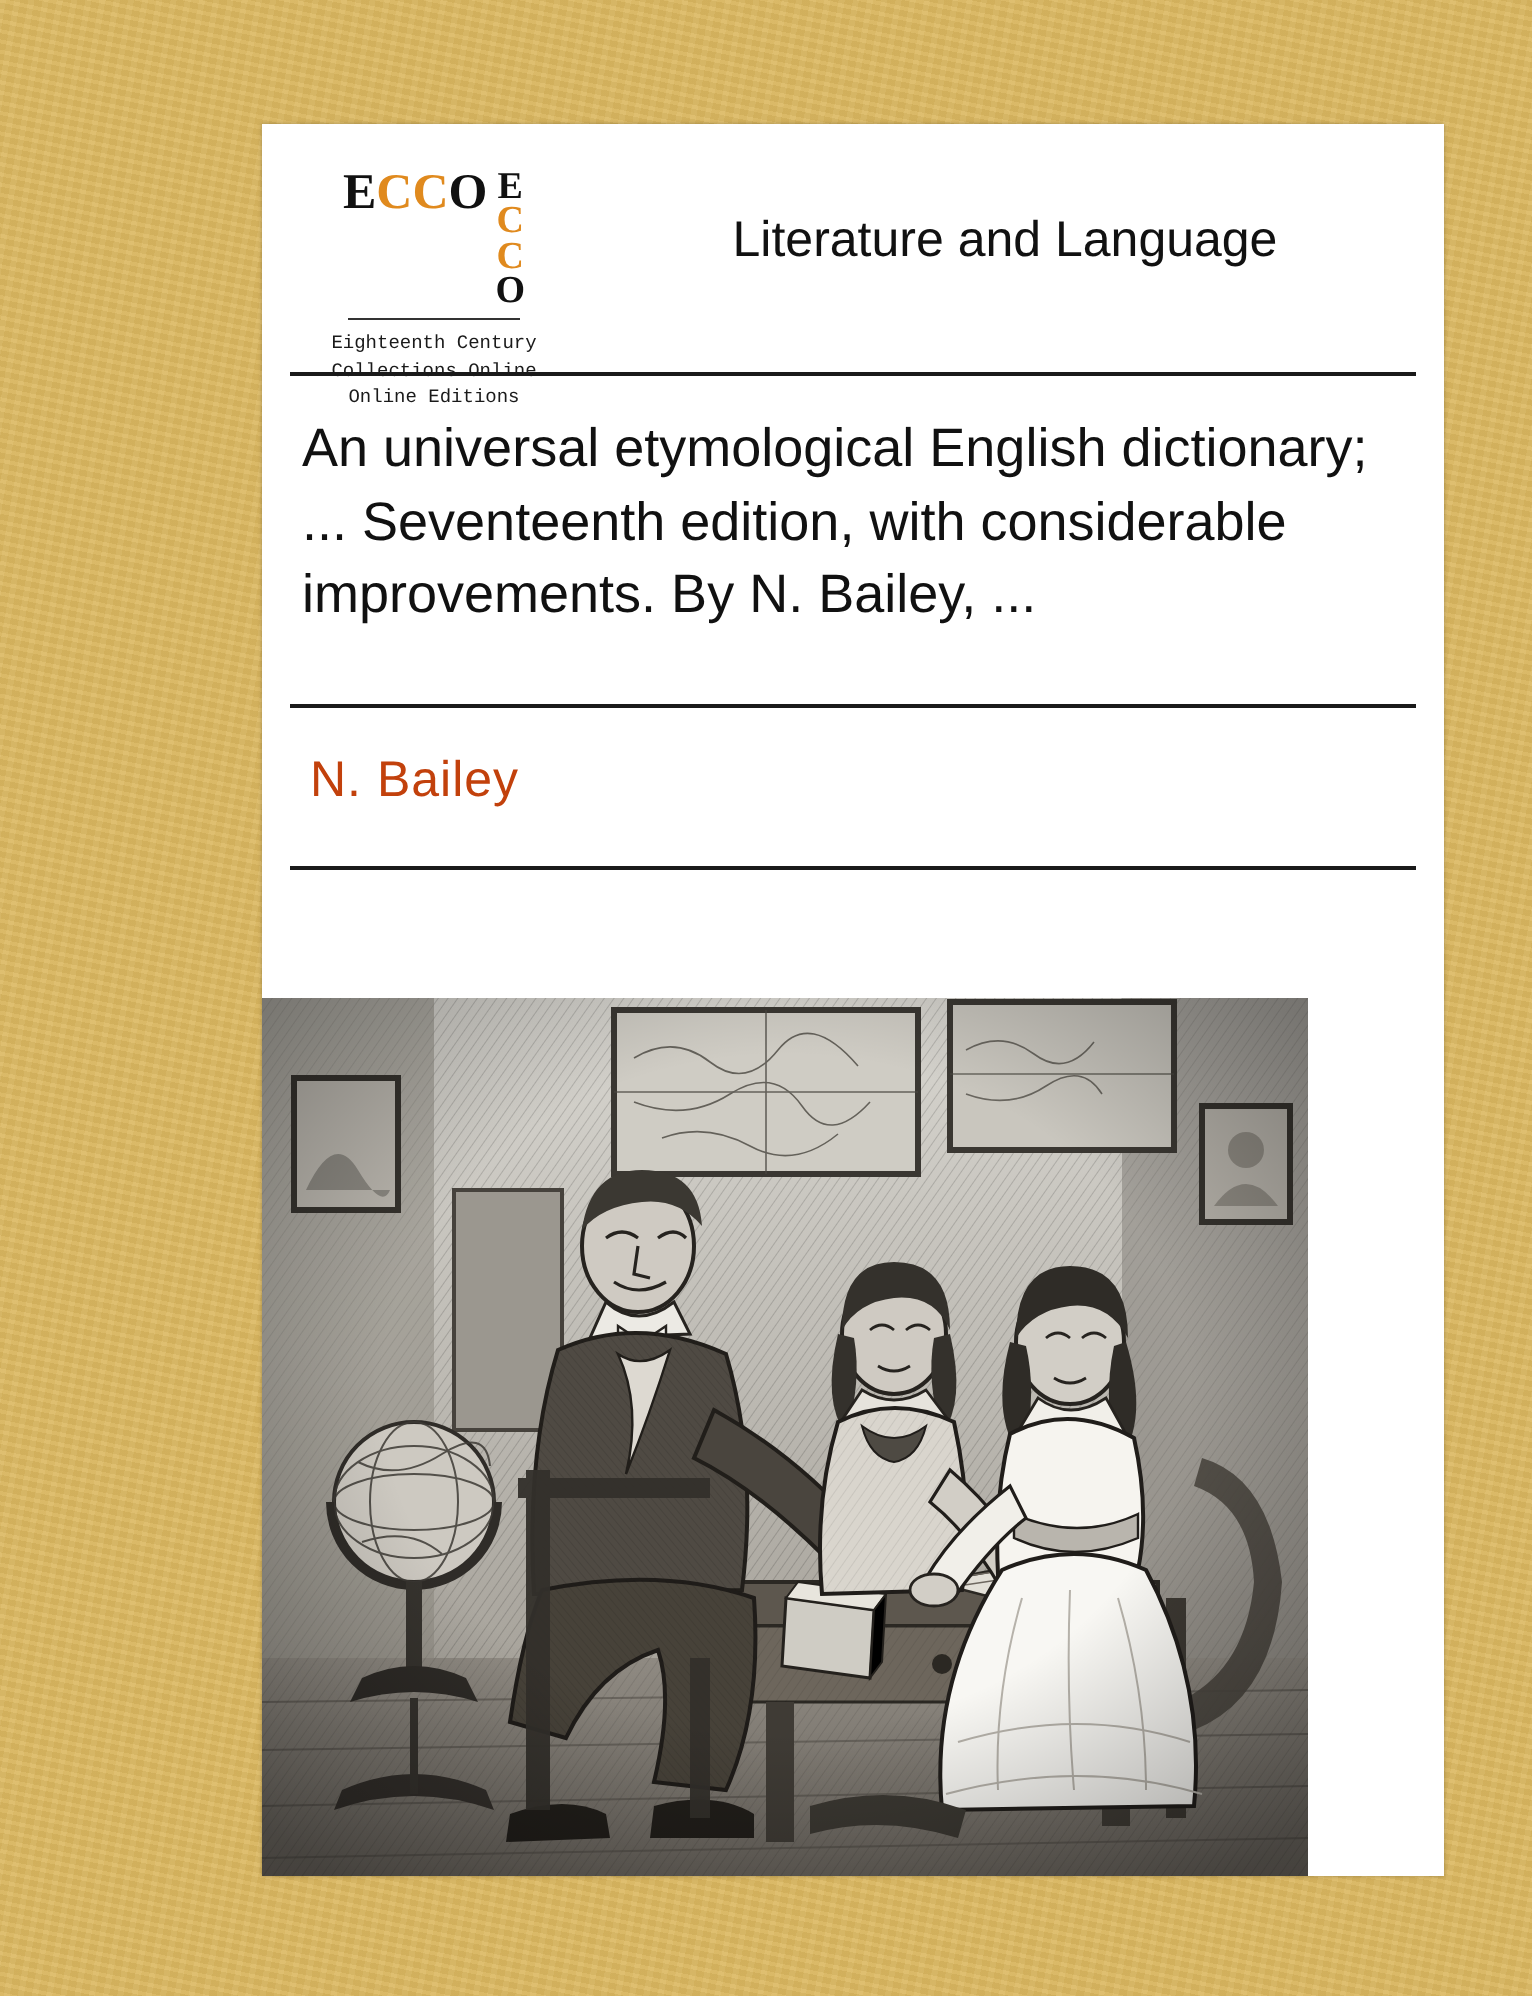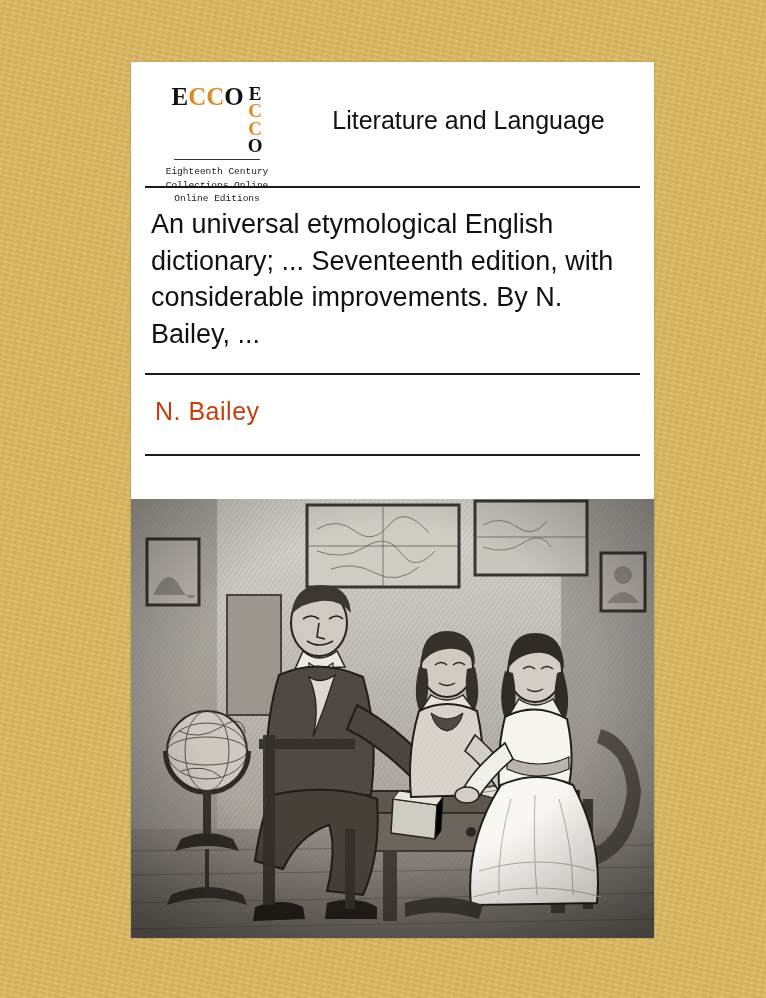--- a/index.html
+++ b/index.html
@@ -36,21 +36,21 @@
       repeating-linear-gradient(12deg, rgba(255,255,255,0.05) 0 2px, rgba(0,0,0,0.03) 2px 5px),
       repeating-linear-gradient(100deg, rgba(255,255,255,0.04) 0 3px, rgba(120,85,20,0.035) 3px 7px);
     pointer-events: none;
   }
 
   
   .cover {
     position: absolute;
     left: 131px;
     top: 62px;
-    width: 523px;
+    width: 591px;
     height: 876px;
     background: #ffffff;
     box-shadow: 0 0 2px rgba(0,0,0,0.25);
   }
 
   
   .header {
     position: relative;
     height: 124px;
     display: flex;
@@ -115,21 +115,21 @@
 
   
   .rule {
     height: 2px;
     background: #1a1a1a;
     margin: 0 14px;
   }
 
   
   .title-block {
-    padding: 18px 20px 20px 20px;
+    padding: 18px 20px 36px 20px;
   }
   .title-text {
     font-family: "Liberation Sans", sans-serif;
     font-size: 27px;
     line-height: 1.36;
     color: #111;
   }
 
   
   .author-block {

